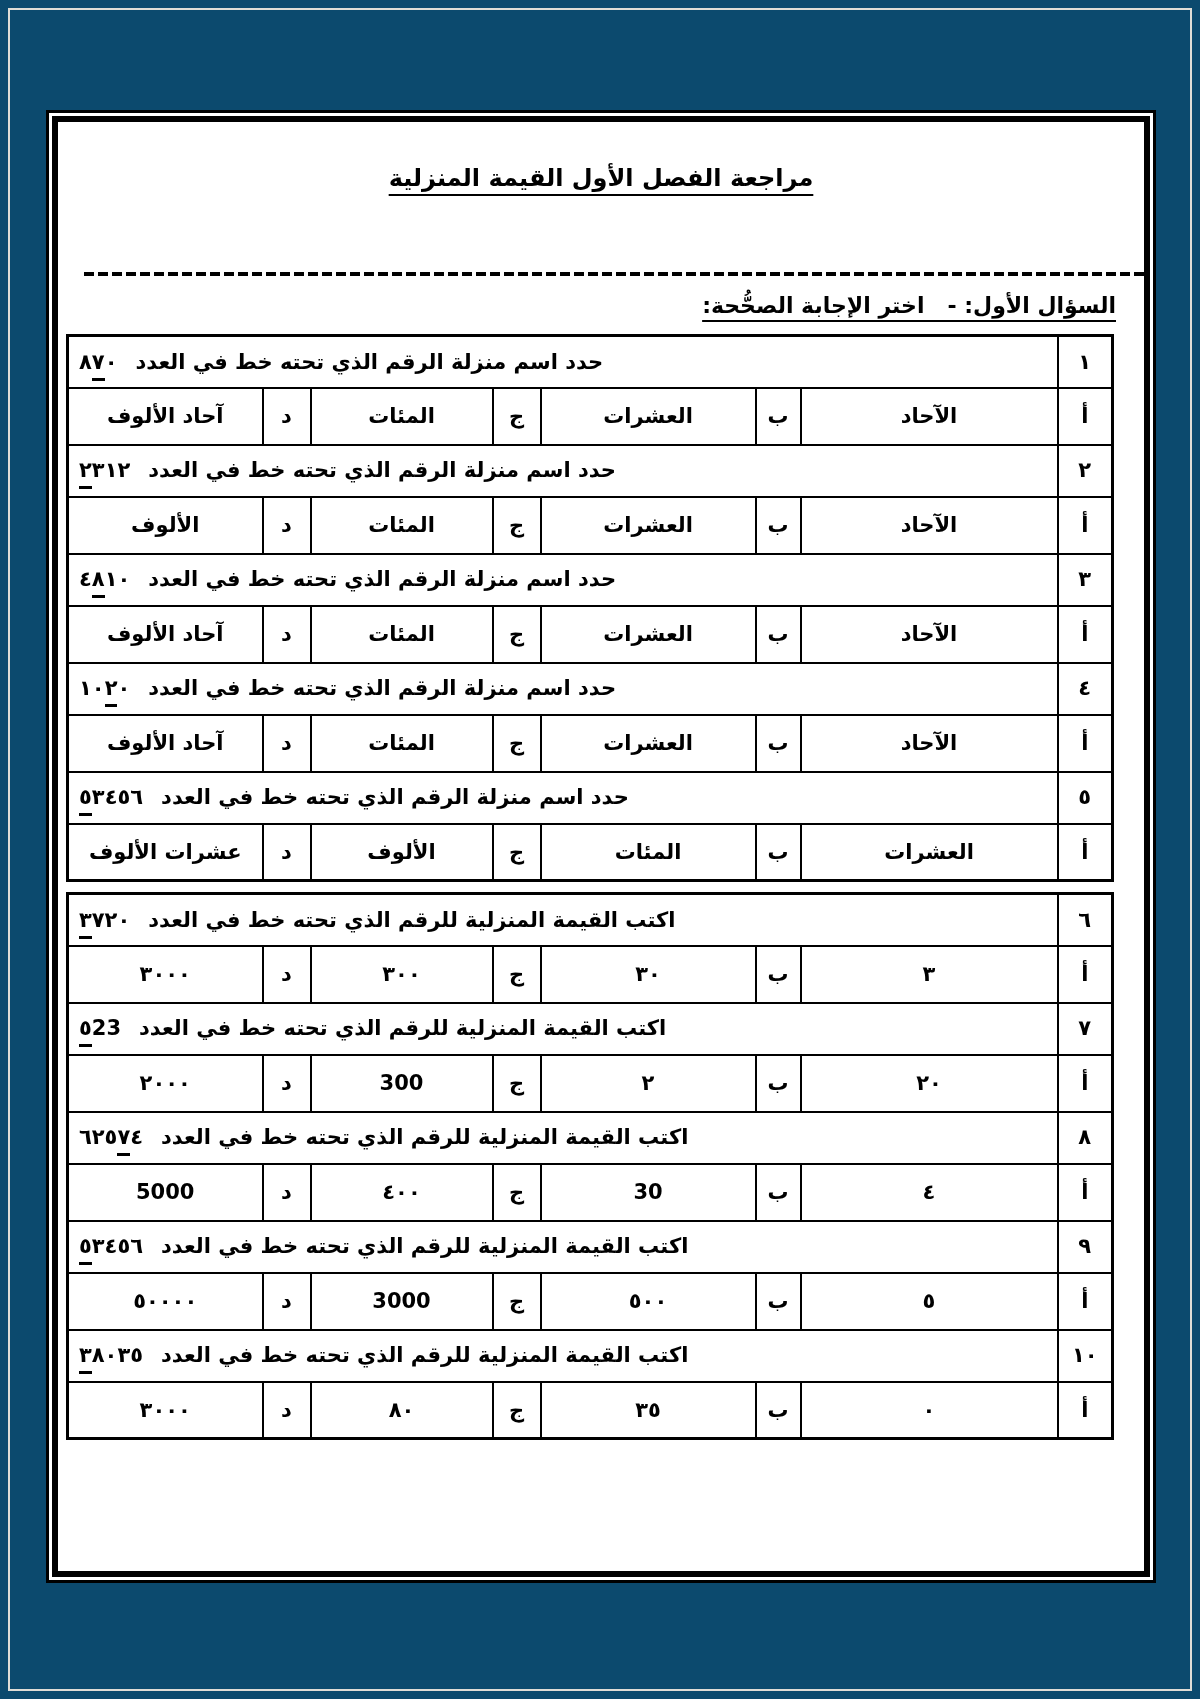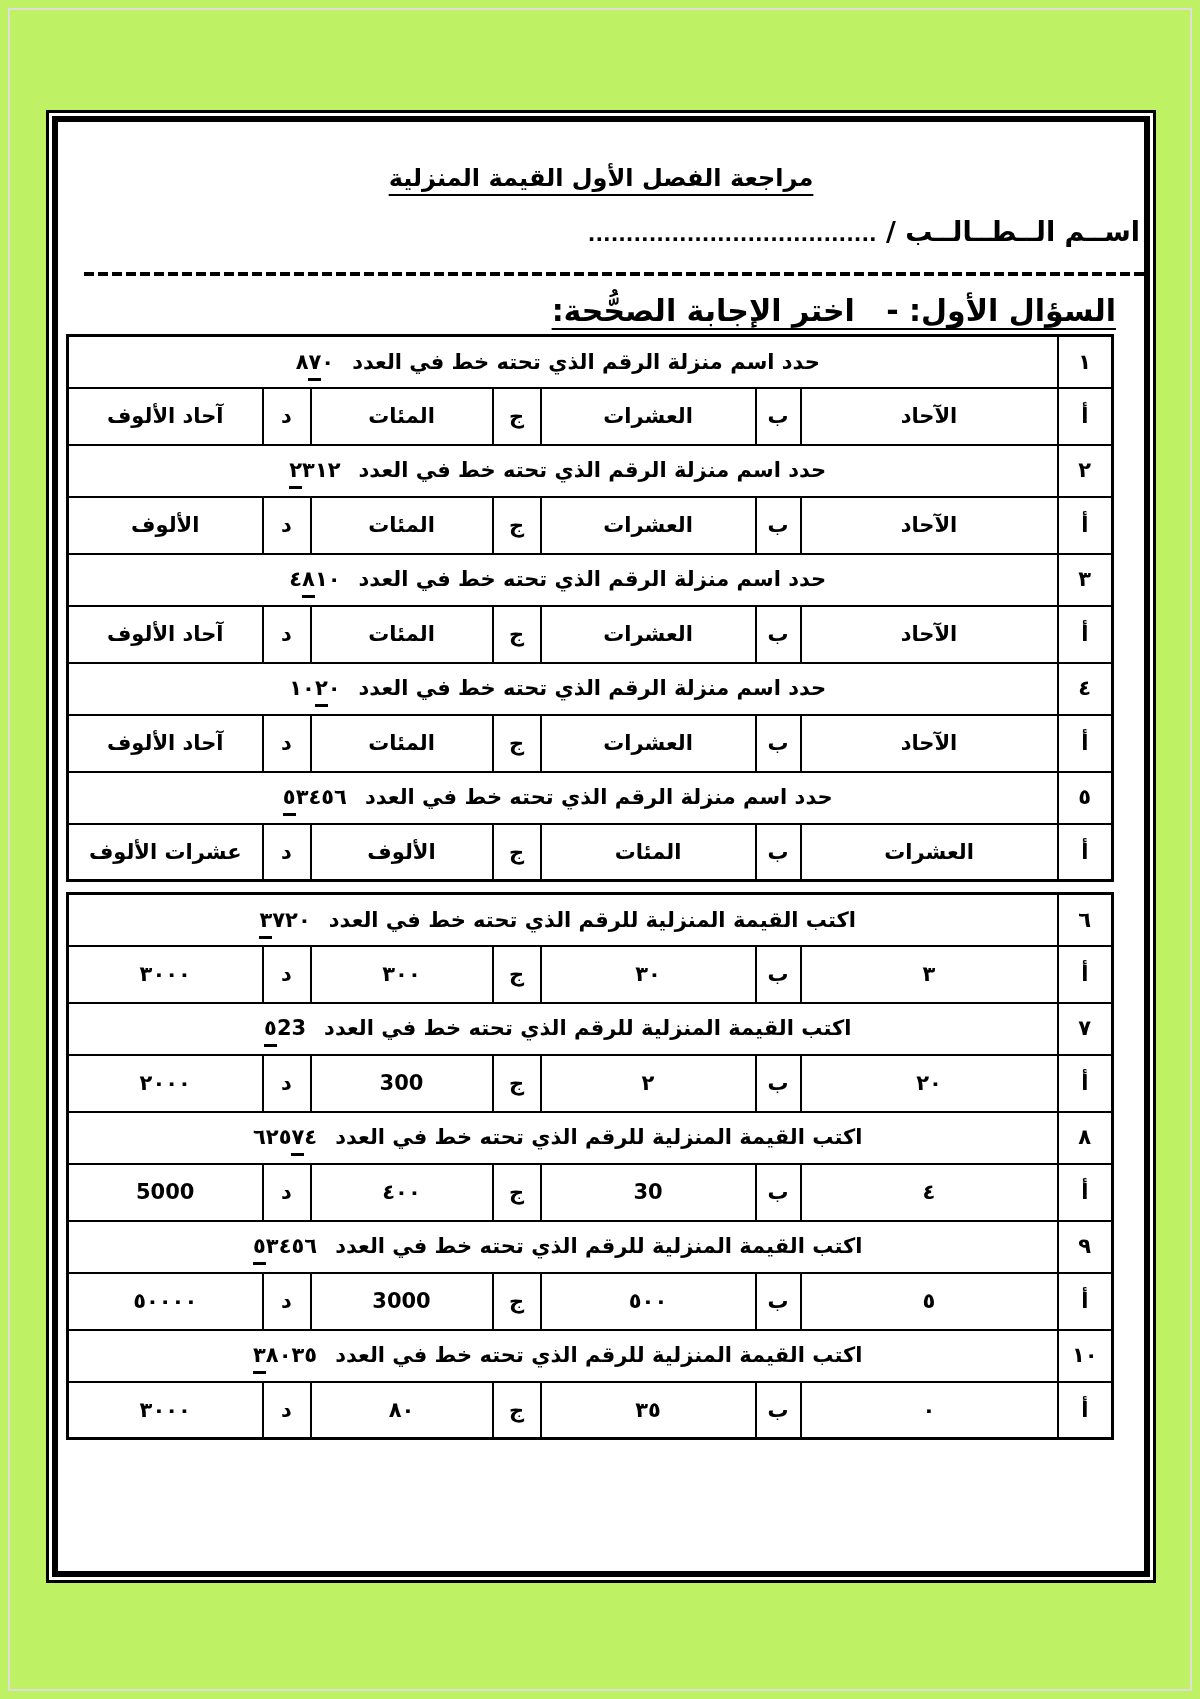--- a/index.html
+++ b/index.html
@@ -1,19 +1,19 @@
 <!DOCTYPE html>
 <html lang="ar" dir="rtl"><head>
 <meta charset="utf-8">
 <style>
   html,body { margin:0; padding:0; }
   body { background:#e9e7e3; font-family:"DejaVu Sans", sans-serif; }
   .page {
     position:relative; width:1200px; height:1699px; margin:0 auto;
-    background:#bef264; color:#000; overflow:hidden;
+    background:#0c4a6e; color:#000; overflow:hidden;
   }
   .scan-edge { position:absolute; inset:8px; border:2px solid #e0ddd6; pointer-events:none; }
   .frame {
     position:absolute; left:46px; top:110px; width:1110px; height:1473px;
     border:3px solid #000; padding:3px; box-sizing:border-box; background:#fff;
   }
   .frame-inner {
     width:100%; height:100%; border:6px solid #000; box-sizing:border-box;
     position:relative; direction:rtl;
   }
@@ -28,52 +28,51 @@
     padding:0 4px 0 55px; font-size:27px; font-weight:bold; white-space:pre;
   }
   .dots { font-size:20px; letter-spacing:1px; font-weight:bold; }
   .class-part .period { margin-right:62px; }
   .separator {
     position:absolute; top:150px; right:0; left:24px; height:4px;
     background-image:repeating-linear-gradient(to left, #000 0 10px, transparent 10px 14px);
   }
   .q-header {
     position:absolute; top:171px; right:28px;
-    font-size:30px; font-weight:bold; white-space:pre;
+    font-size:22px; font-weight:bold; white-space:pre;
     text-decoration:underline; text-decoration-thickness:2px; text-underline-offset:7px;
   }
   table.qtable {
     position:absolute; right:30px; width:1045px;
     border-collapse:collapse; table-layout:fixed;
     border:3px solid #000;
   }
   .t1 { top:212px; }
   .t2 { top:770px; }
   .qtable td {
     border:2px solid #000; font-weight:bold; font-size:21px; line-height:1.25;
     text-align:center; vertical-align:middle; padding:0; overflow:hidden;
   }
   tr.qrow  { height:52px; }
   tr.orow  { height:57px; }
-  td.qcell { text-align:center; padding-right:20px; padding-left:4px; }
+  td.qcell { text-align:left; padding-right:20px; padding-left:4px; }
   .numgrp  { display:inline-block; direction:ltr; unicode-bidi:embed; margin-right:18px; margin-left:6px; }
   .ud      { border-bottom:3px solid #000; padding-bottom:4px; }
 </style>
 </head>
 <body>
 
 <div class="page">
   <div class="scan-edge"></div>
   <div class="frame">
     <div class="frame-inner">
 
       <div class="title">مراجعة الفصل الأول القيمة المنزلية</div>
 
       <div class="name-line">
-        <span class="name-part"><span>اســم الــطــالــب / </span><span class="dots">......................................</span></span>
       </div>
 
       <div class="separator"></div>
 
       <div class="q-header">السؤال الأول: -   اختر الإجابة الصحُّحة:</div>
 
       <table class="qtable t1">
           <colgroup>
             <col style="width: 55px;">
             <col style="width: 257px;">

